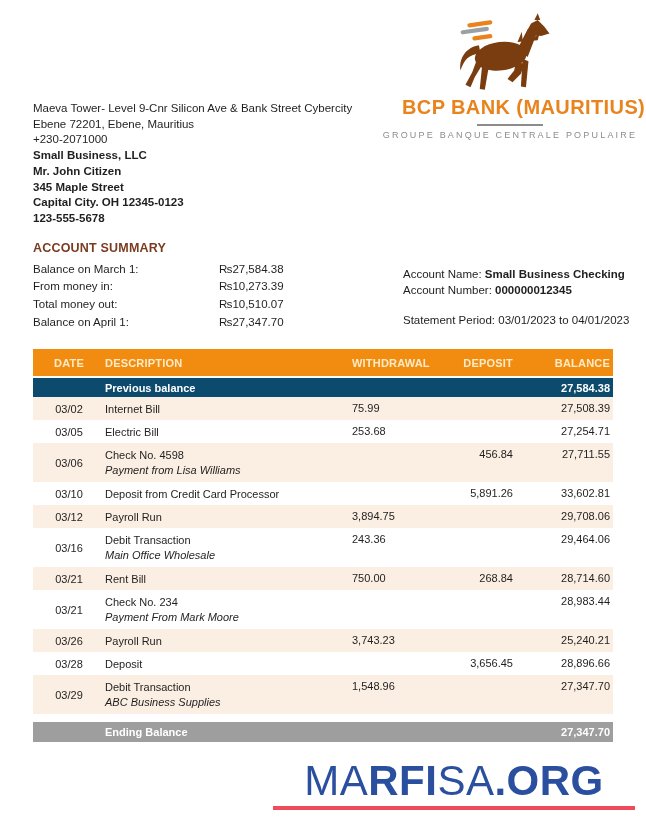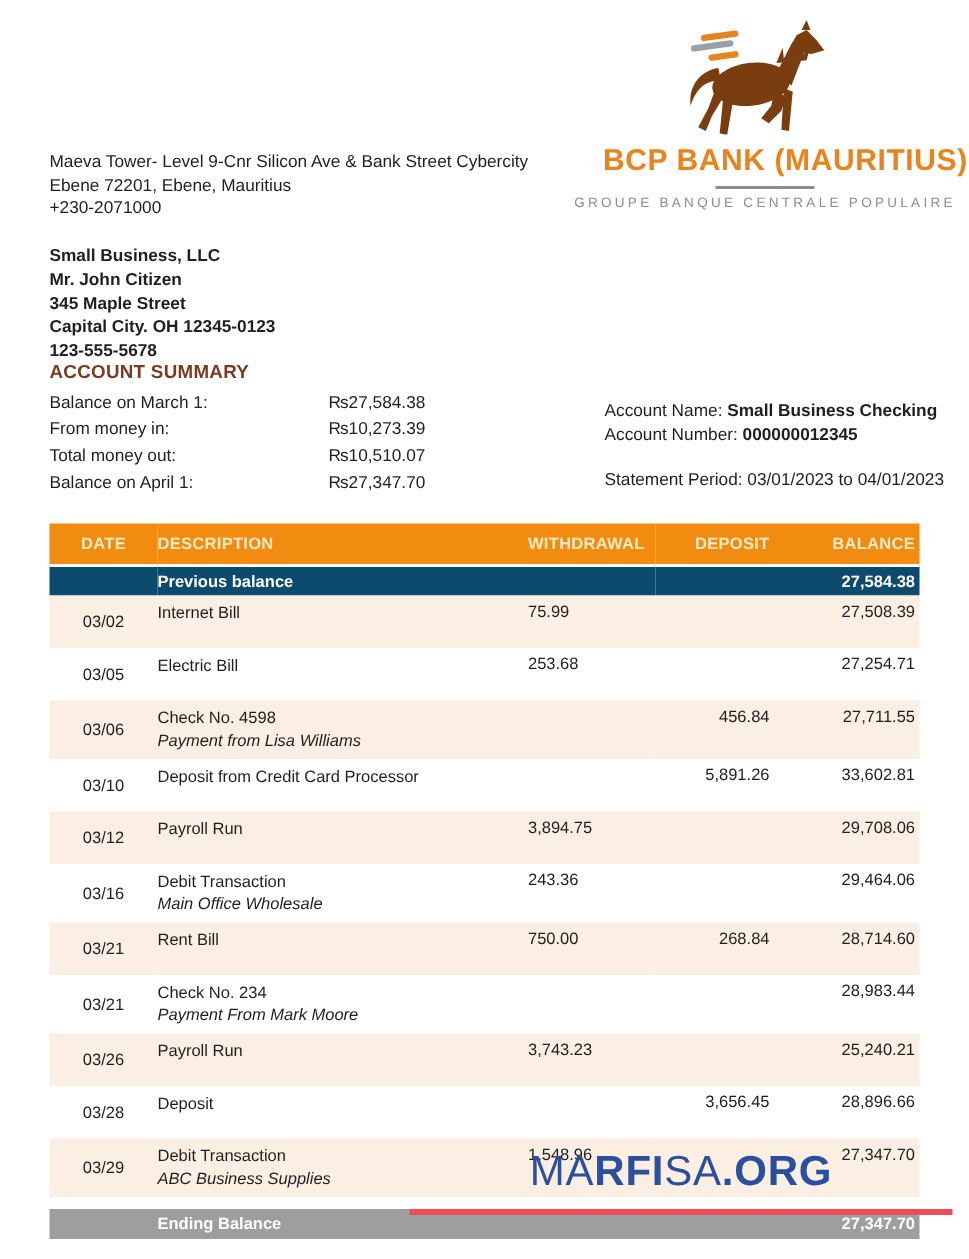--- a/index.html
+++ b/index.html
@@ -11,21 +11,21 @@
 
   
   .logo { position:absolute; top:10px; left:382px; width:256px; text-align:center; }
   .logo-horse { display:block; margin:0 auto; }
   .bank-name { font-size:20px; font-weight:bold; color:#E8831D; letter-spacing:0.4px; white-space:nowrap; margin-top:2px;margin-left:20px; }
   .bank-divider { width:66px; height:2px; background:#8C8C8C; margin:5px auto 4px auto; }
   .bank-tagline { font-size:9px; color:#8C8C8C; letter-spacing:2.2px; white-space:nowrap; }
 
   
   .addr { position:absolute; left:33px; top:101px; font-size:11.5px; line-height:15.7px; }
-  .addr .cust { margin-top:16px; font-weight:bold; }
+  .addr .cust { font-weight:bold; }
 
   
   .summary-title { position:absolute; left:33px; top:241px; font-size:12.5px; font-weight:bold; color:#7B3B21; letter-spacing:0.2px; }
   .summary { position:absolute; left:33px; top:260px; width:300px; font-size:11.5px; }
   .summary-row { display:flex; height:17.6px; align-items:center; }
   .summary-row .lbl { width:186px; }
   .summary-row .val { }
 
   
   .acct-info { position:absolute; left:403px; top:266px; font-size:11.5px; line-height:16px; }
@@ -51,31 +51,31 @@
   tr.band td.b-bal { text-align:right; padding-right:3px; }
   tr.tx-row td { vertical-align:top; padding-top:5px; padding-bottom:4px; }
   tr.tx-row:nth-child(even) td { background:#FBEEE2; }
   td.c-date { text-align:center; vertical-align:middle !important; padding:0 !important; }
   td.c-desc .d-main { line-height:14px; }
   td.c-desc .d-sub  { line-height:16px; font-style:italic; }
   td.c-desc .d-sub:empty { display:none; }
   td.c-wd  { text-align:left; }
   td.c-dep { text-align:right; padding-right:5px; }
   td.c-bal { text-align:right; padding-right:3px; }
-  tr.tx-row { height:35px; }
+  tr.tx-row { height:23px; }
   .ending {
     margin-top:8px; height:20px; background:#9E9E9E; color:#ffffff; font-weight:bold;
     font-size:11px; display:flex; align-items:center;
   }
   .ending .e-lbl { margin-left:72px; flex:1; }
   .ending .e-val { margin-right:3px; }
 
   
   .brand { position:absolute; left:268px; top:760px; width:372px; text-align:center; color:#2B4F9F; }
-  .brand-text { font-size:28px; line-height:42px; letter-spacing:0.5px; white-space:nowrap; }
+  .brand-text { font-size:42px; line-height:42px; letter-spacing:0.5px; white-space:nowrap; }
   .brand-text .thin { font-weight:400; }
   .brand-text .bold { font-weight:800; }
   .brand-underline { height:4px; background:#EE4B5B; margin-top:4px; width:362px; margin-left:auto; margin-right:auto; }
 </style>
 </head>
 <body>
 
 <div class="logo">
   <svg class="logo-horse" width="150" height="84" viewBox="0 0 150 100">
     <g fill="#E8831D">

